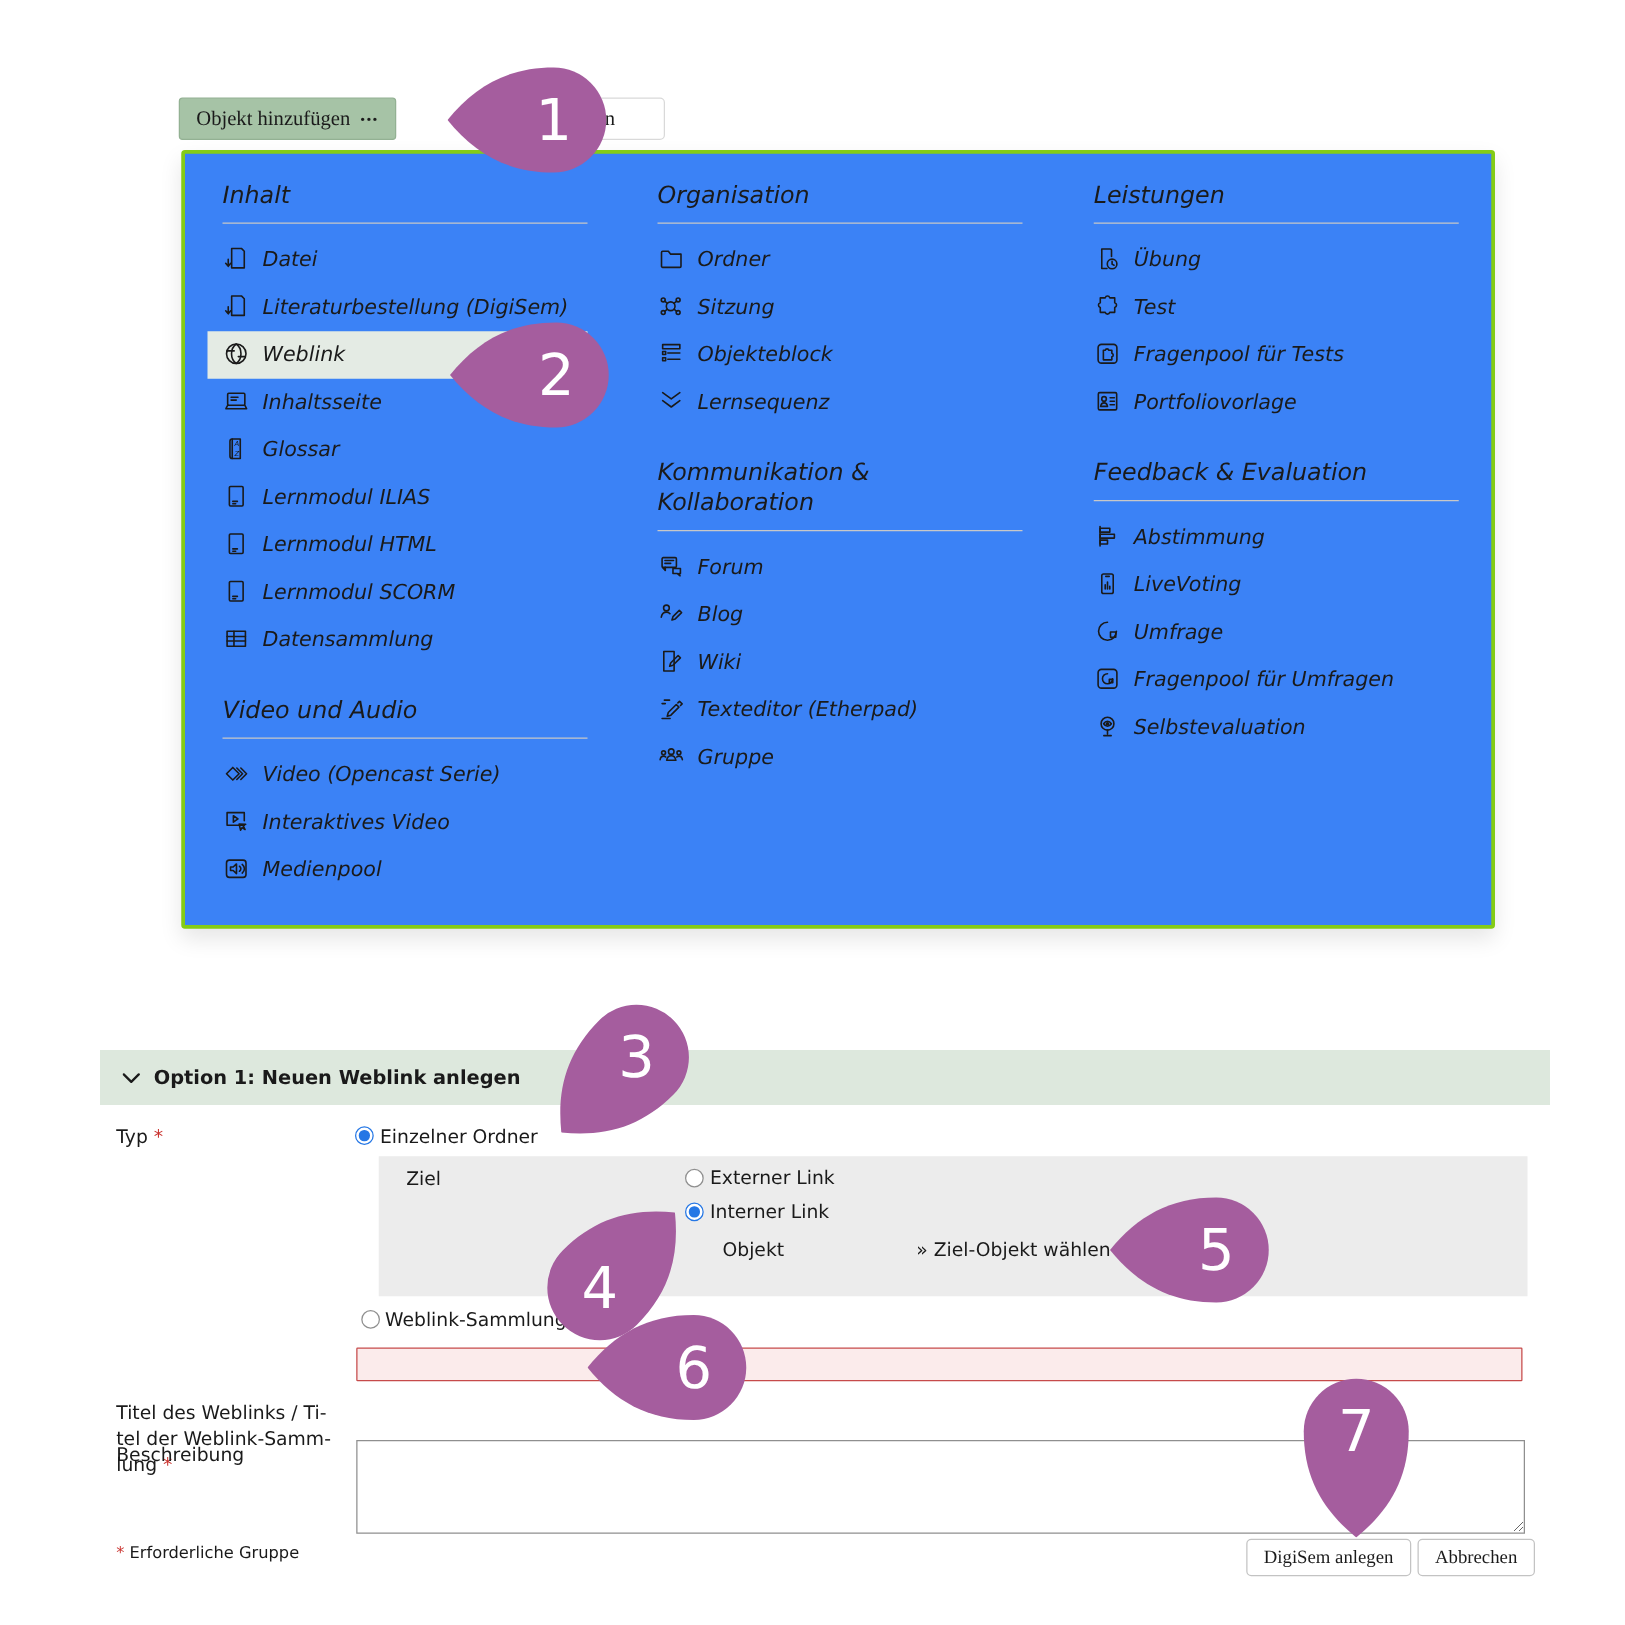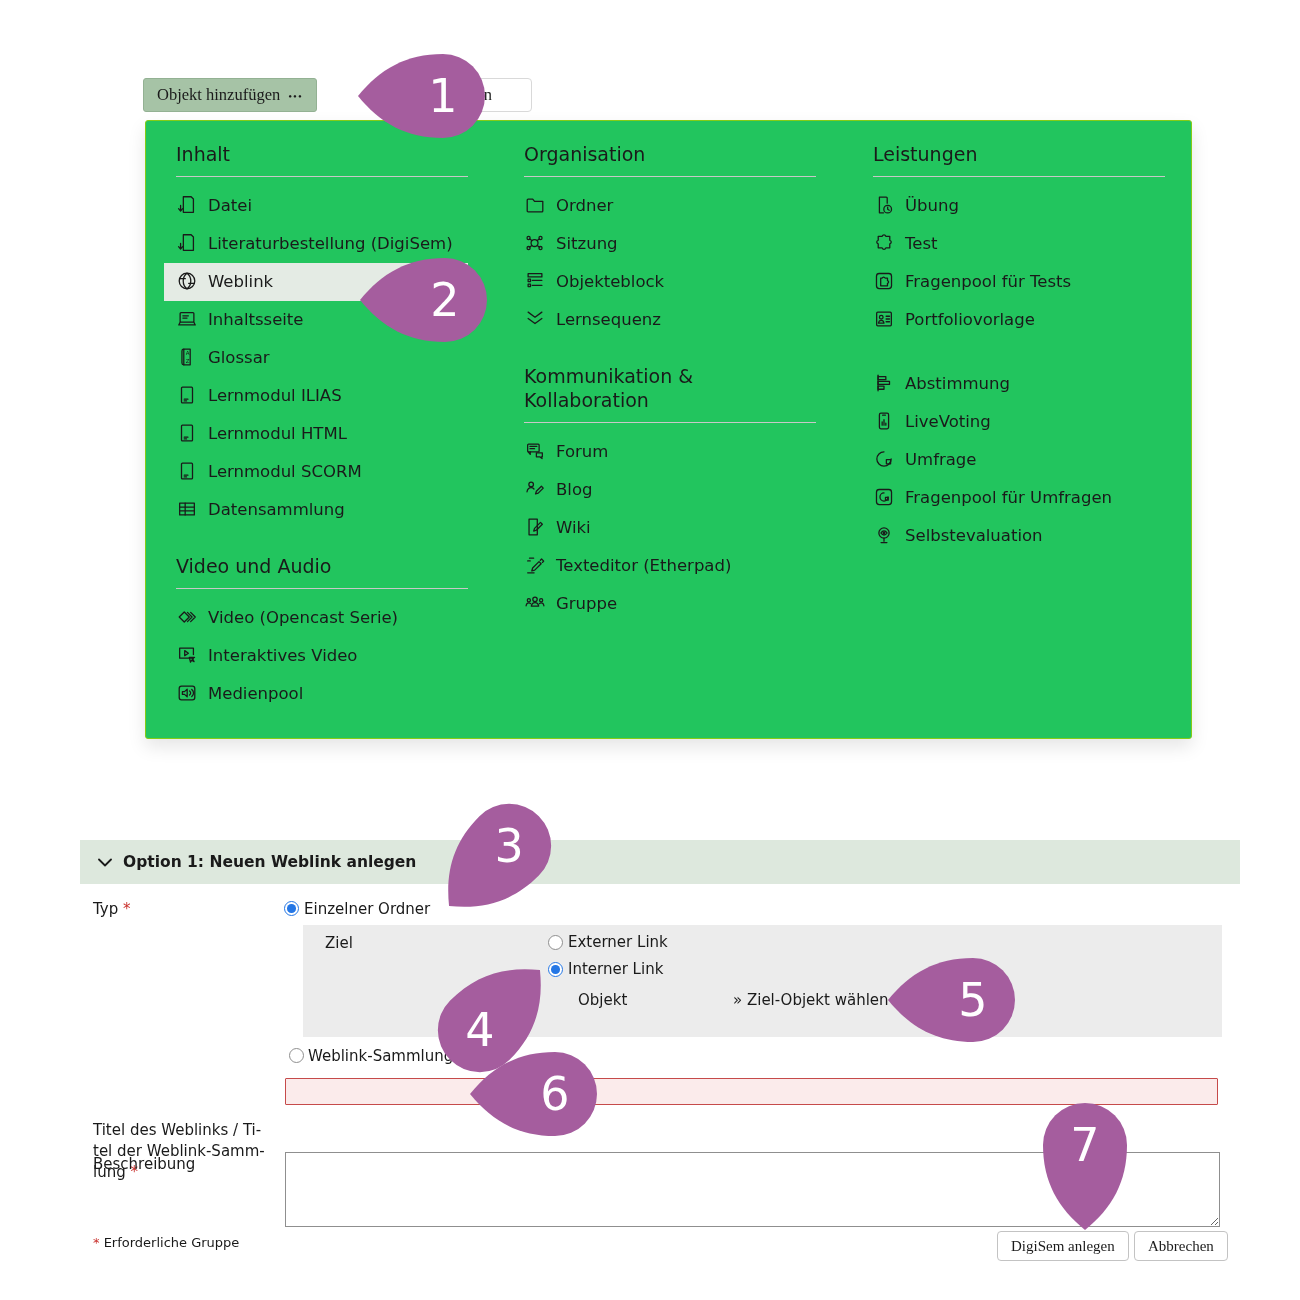--- a/index.html
+++ b/index.html
@@ -9,22 +9,22 @@
 
   
   .btn-add{position:absolute;left:143px;top:78px;height:34px;display:flex;align-items:center;gap:8px;
     background:#A6C3A6;border:1px solid #93B193;border-radius:3px;font-size:16.5px;color:#1b1b1b;
     padding:0 13px;cursor:pointer;}
   .btn-add .dots{font-size:11px;letter-spacing:1px;position:relative;top:1px;}
   .btn-ghost{position:absolute;left:420px;top:78px;width:112px;height:34px;background:#fff;
     border:1px solid #d9d9d9;border-radius:4px;font-size:16.5px;color:#1b1b1b;cursor:pointer;}
 
   
-  .menu-panel{position:absolute;left:145px;top:120px;width:1045px;height:617px;background:#22c55e;
-    border:1px solid #84cc16;border-radius:3px;box-shadow:0 8px 18px rgba(0,0,0,.10);z-index:2;}
+  .menu-panel{position:absolute;left:145px;top:120px;width:1045px;height:617px;background:#3b82f6;
+    border:3px solid #84cc16;border-radius:3px;box-shadow:0 8px 18px rgba(0,0,0,.10);z-index:2;font-style:italic;}
   .menu-col{position:absolute;top:22px;width:292px;}
   #col-0{left:30px}#col-1{left:378px}#col-2{left:727px}
   .menu-section-title{font-size:19px;line-height:1.26;padding-bottom:9px;border-bottom:1px solid #c8c8c8;
     margin-bottom:10px;}
   .menu-section + .menu-section{margin-top:26px;}
   .menu-item{font-size:16.5px;line-height:24px;padding:7px 0 7px 12px;margin-left:-12px;cursor:pointer;}
   .menu-item.highlighted{background:#E4EBE4;}
   .mi-icon{display:inline-block;width:22px;height:22px;vertical-align:-5px;margin-right:10px;}
   .mi-icon svg{width:22px;height:22px;display:block;}
 
@@ -206,20 +206,21 @@
                 <path d="M10 8.9c.2-.7.8-1.2 1.6-1.2s1.4.5 1.6 1.2h2.6v2.6c.7.2 1.2.8 1.2 1.6s-.5 1.4-1.2 1.6v2.6H8.4V8.9z"></path>
               </svg></span>Fragenpool für Tests</div>
           <div class="menu-item"><span class="mi-icon"><svg viewBox="0 0 24 24" fill="none" stroke="#1a1a1a" stroke-width="1.4" stroke-linecap="round" stroke-linejoin="round">
                 <rect x="4" y="4.5" width="16" height="15" rx="1.2"></rect>
                 <circle cx="9" cy="10" r="2"></circle>
                 <path d="M6 16.5c.3-2.1 1.6-3.1 3-3.1s2.7 1 3 3.1z"></path>
                 <path d="M14.3 9h3.7M14.3 12h3.7M14.3 15h3.7"></path>
               </svg></span>Portfoliovorlage</div>
         </div>
         <div class="menu-section">
+          <div class="menu-section-title">Feedback &amp; Evaluation</div>
           <div class="menu-item"><span class="mi-icon"><svg viewBox="0 0 24 24" fill="none" stroke="#1a1a1a" stroke-width="1.4" stroke-linecap="round" stroke-linejoin="round">
                 <path d="M5.5 3.5v17"></path>
                 <rect x="5.5" y="5" width="8.5" height="3.4"></rect>
                 <rect x="5.5" y="10.2" width="12.5" height="3.4"></rect>
                 <rect x="5.5" y="15.4" width="6.5" height="3.4"></rect>
               </svg></span>Abstimmung</div>
           <div class="menu-item"><span class="mi-icon"><svg viewBox="0 0 24 24" fill="none" stroke="#1a1a1a" stroke-width="1.4" stroke-linecap="round" stroke-linejoin="round">
                 <rect x="7" y="3.5" width="10" height="17" rx="1.6"></rect>
                 <path d="M10 16.5v-3.6M12 16.5v-6M14 16.5v-2.2"></path>
                 <path d="M10.5 5.6h3"></path>

